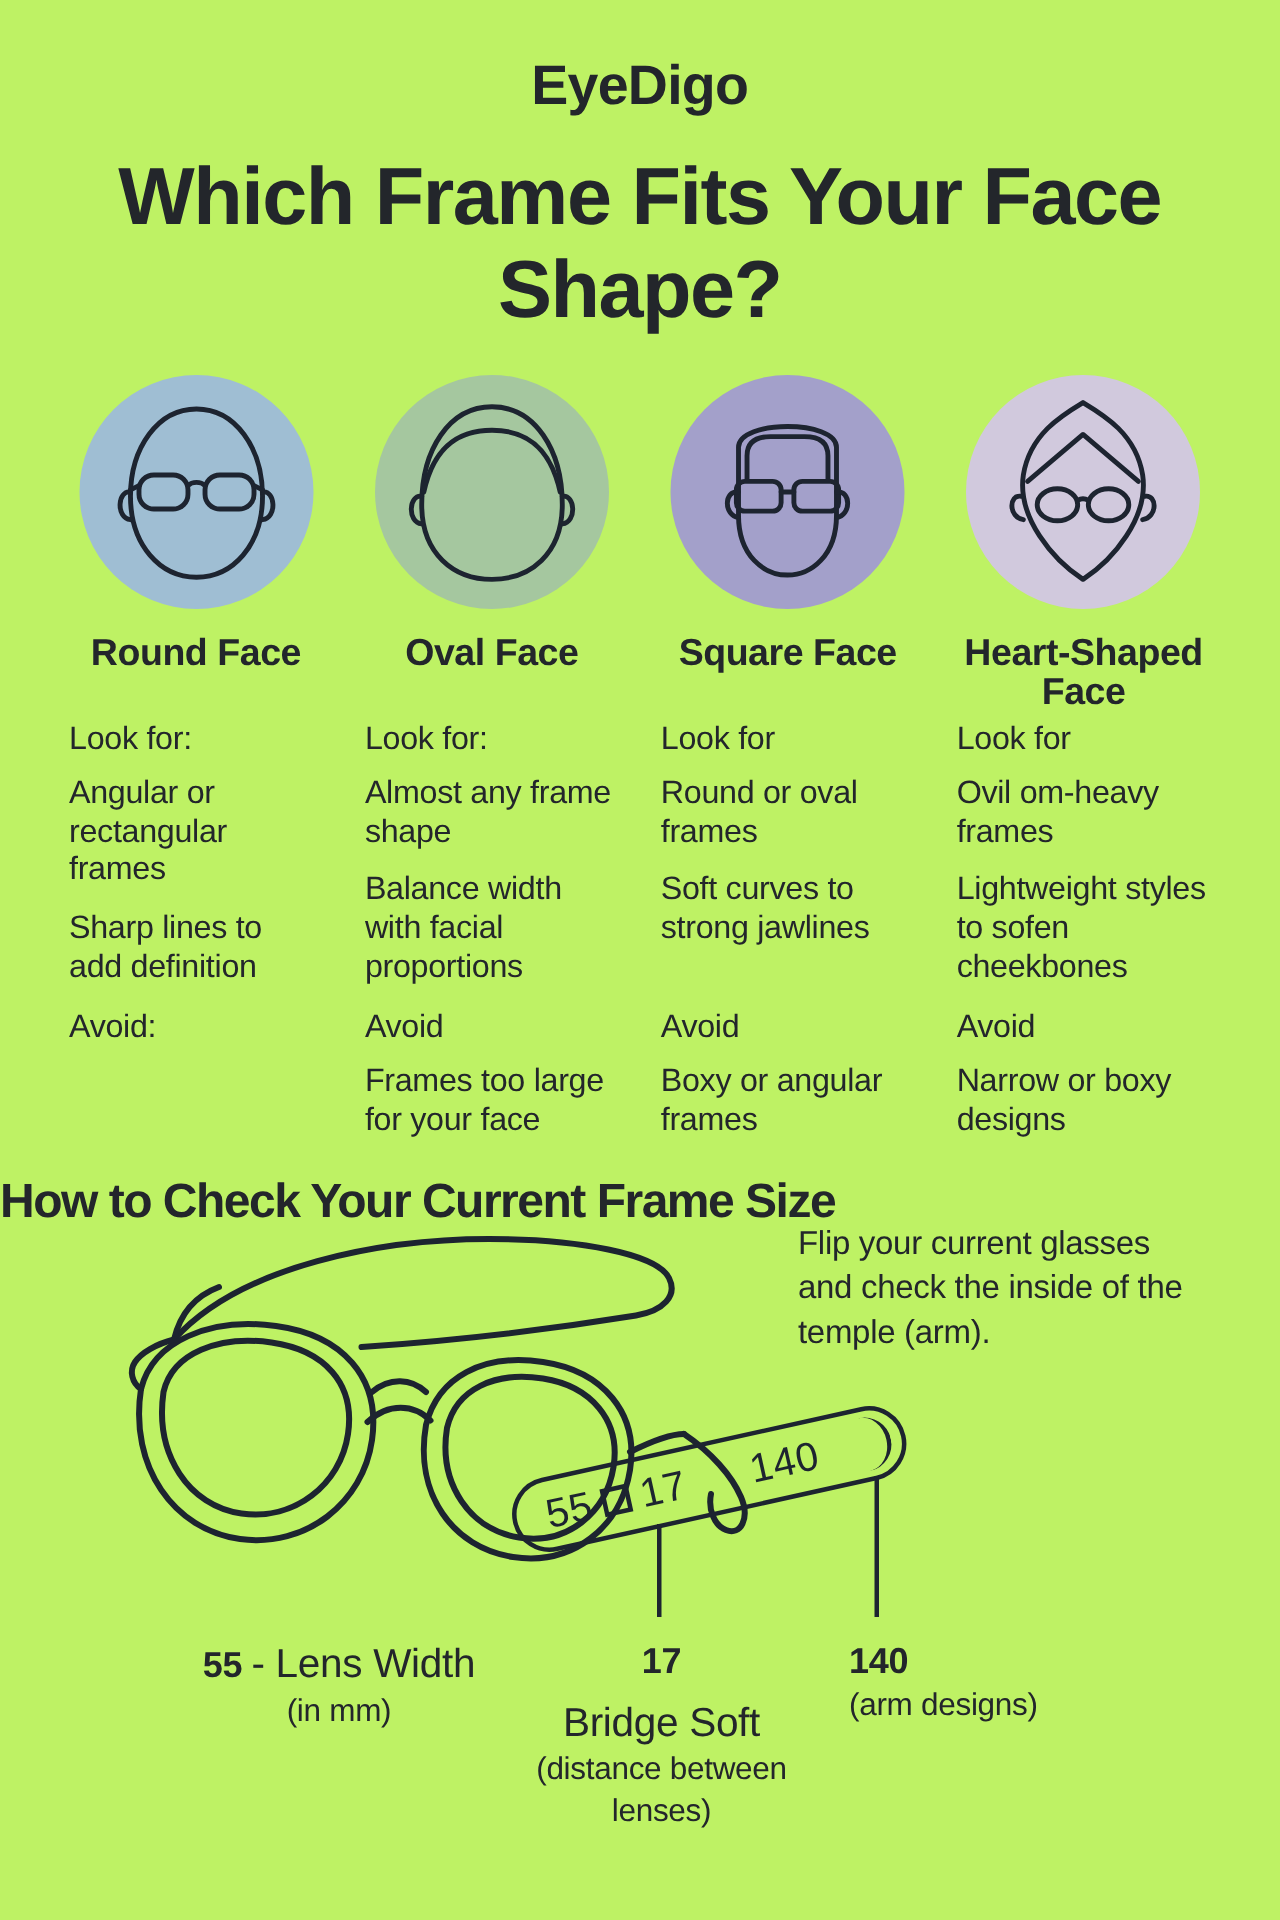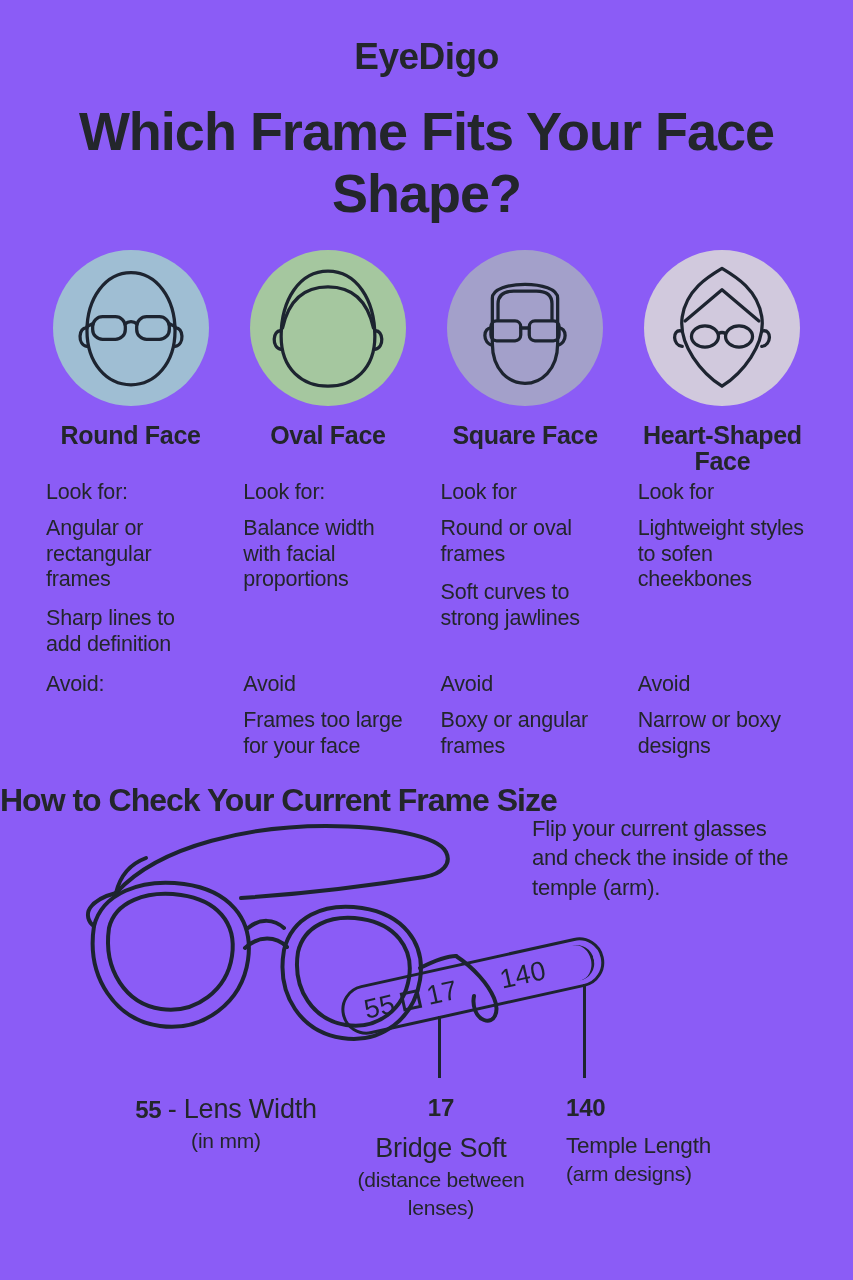--- a/index.html
+++ b/index.html
@@ -1,19 +1,19 @@
 <!DOCTYPE html>
 <html><head>
 <meta charset="utf-8">
 <style>
   * { margin:0; padding:0; box-sizing:border-box; }
   html,body { background:#e8e4d8; }
   .page {
     position:relative; width:853px; height:1280px; margin:0 auto;
-    background:#8b5cf6; color:#23262b; overflow:hidden;
+    background:#bef264; color:#23262b; overflow:hidden;
     font-family:"Liberation Sans", sans-serif;
   }
   .logo { padding-top:36px; text-align:center; font-size:37px; font-weight:bold; letter-spacing:-0.5px; }
   .main-title { margin-top:22px; text-align:center; font-size:54px; font-weight:bold; letter-spacing:-1px; }
   .columns { display:flex; gap:28px; padding:0 46px; margin-top:26px; }
   .col { flex:1; min-width:0; }
   .circle { width:156px; height:156px; border-radius:50%; margin:0 auto; display:flex; align-items:center; justify-content:center; }
   .circle svg { width:142px; height:142px; display:block; }
   .face-name { margin-top:16px; height:58px; text-align:center; font-size:25px; font-weight:bold; line-height:1.05; letter-spacing:-0.3px; }
   .tips { font-size:21.5px; line-height:1.2; letter-spacing:-0.2px; }
@@ -94,20 +94,21 @@
             <path d="M50 10 C70 10 83 30 83 56 C83 79 68 91 50 91 C32 91 17 79 17 56 C17 30 30 10 50 10 Z"></path>
             <path d="M18 50 C23 27 36 21 50 21 C64 21 77 27 82 50"></path>
             <path d="M17 52 C11 51 10 64 17 65"></path>
             <path d="M83 52 C89 51 90 64 83 65"></path>
           </g>
         </svg>
       </div>
       <h2 class="face-name">Oval Face</h2>
       <div class="tips look">
         <p class="heading">Look for:</p>
+        <p>Almost any frame shape</p>
         <p>Balance width with facial proportions</p>
       </div>
       <div class="tips avoid">
         <p class="heading">Avoid</p>
         <p>Frames too large for your face</p>
       </div>
     </div>
 
     <div class="col">
       <div class="circle" style="background: rgb(163, 160, 202);">
@@ -145,20 +146,21 @@
             <ellipse cx="62" cy="56" rx="9.5" ry="7.5"></ellipse>
             <path d="M47.5 54 C49 53 51 53 52.5 54"></path>
             <path d="M21 52 C15 51 15 62 22 63"></path>
             <path d="M79 52 C85 51 85 62 78 63"></path>
           </g>
         </svg>
       </div>
       <h2 class="face-name">Heart-Shaped Face</h2>
       <div class="tips look">
         <p class="heading">Look for</p>
+        <p>Ovil om-heavy frames</p>
         <p>Lightweight styles to sofen cheekbones</p>
       </div>
       <div class="tips avoid">
         <p class="heading">Avoid</p>
         <p>Narrow or boxy designs</p>
       </div>
     </div>
   </div>
 
   <h1 class="size-title">How to Check Your Current Frame Size</h1>
@@ -200,17 +202,16 @@
   </div>
 
   <div class="measure-label label-bridge">
     <span class="value">17</span>
     <span class="name">Bridge Soft</span>
     <div class="sub">(distance between lenses)</div>
   </div>
 
   <div class="measure-label label-temple">
     <span class="value">140</span>
-    <span class="name">Temple Length</span>
     <div class="sub">(arm designs)</div>
   </div>
 
 </div>
 
 </body></html>

